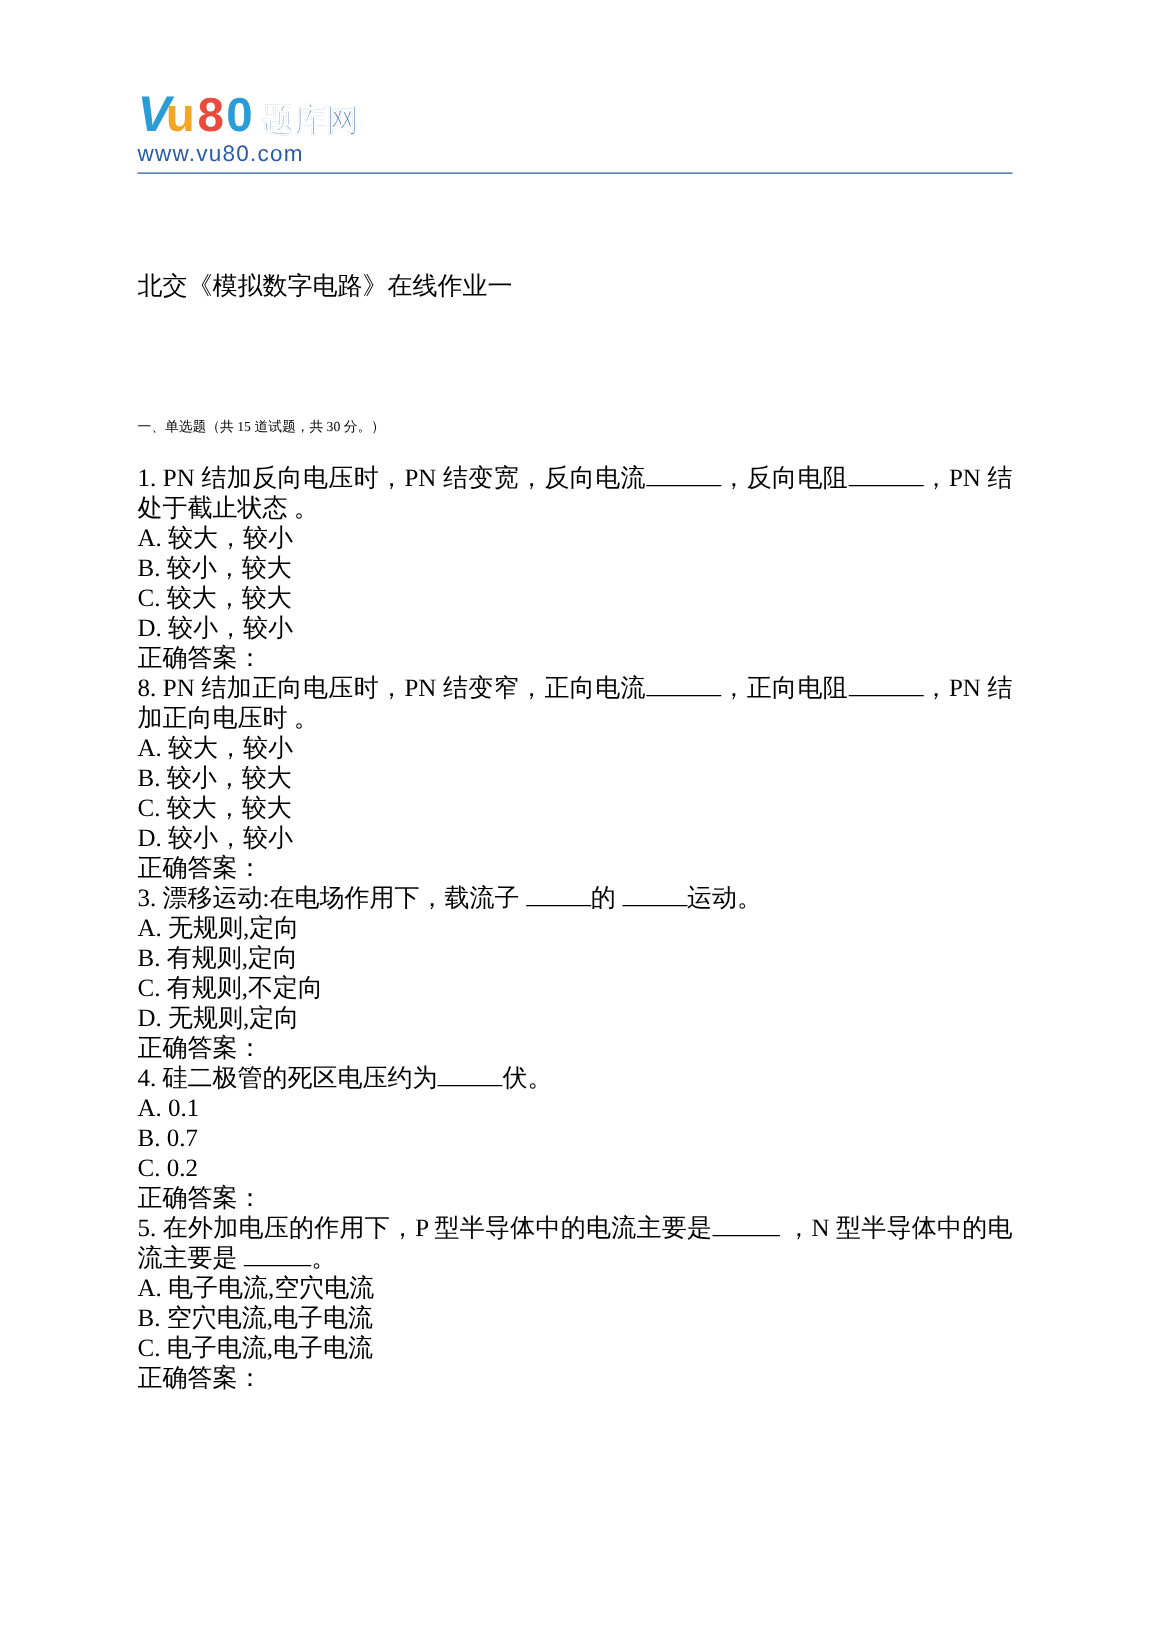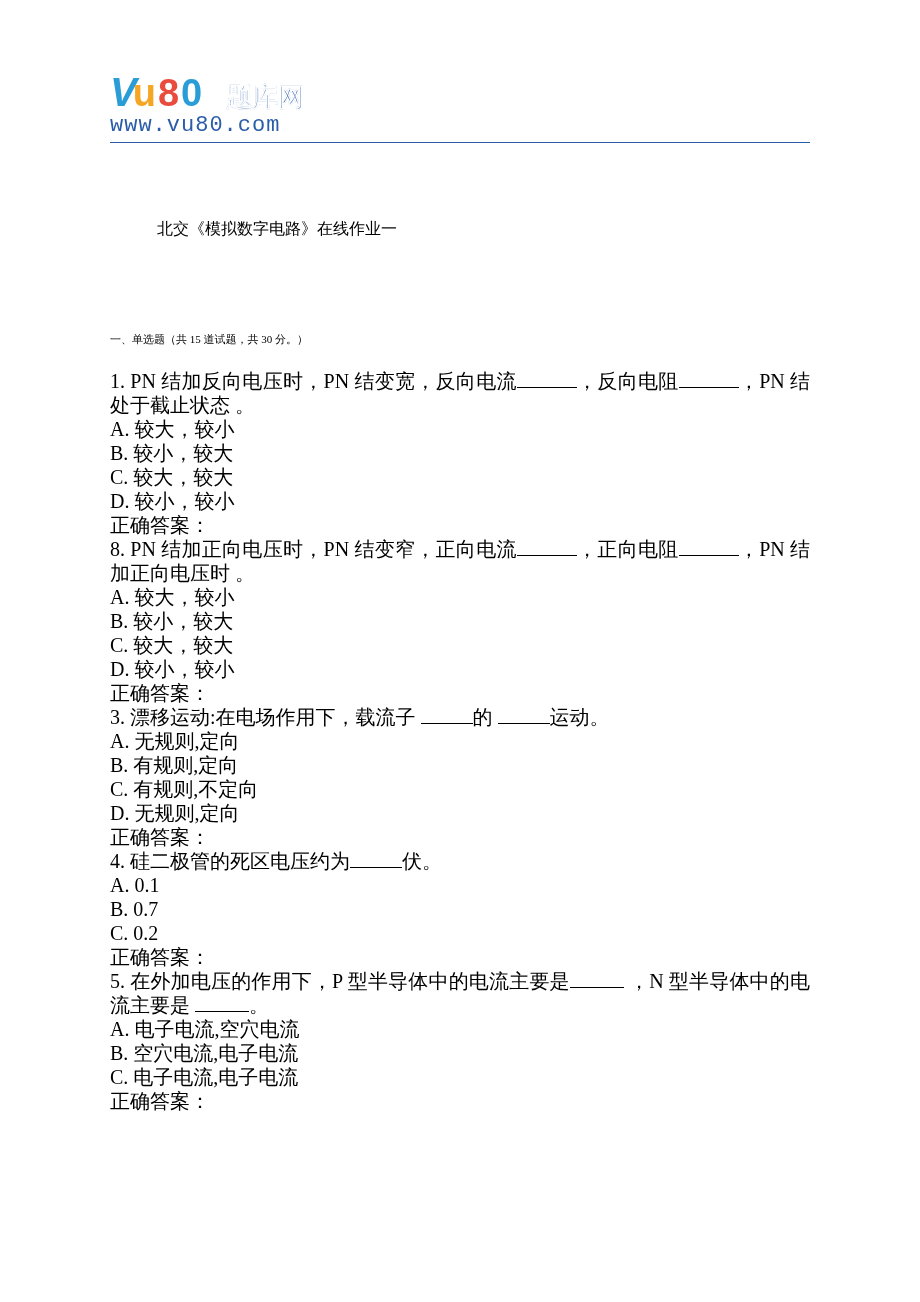--- a/index.html
+++ b/index.html
@@ -50,34 +50,33 @@
       font-size: 38px;
       font-weight: bold;
       color: #2a9dd6;
       margin-left: 2px;
     }
     .logo-cn {
       font-family: "Microsoft YaHei", sans-serif;
       font-size: 26px;
       font-weight: bold;
       color: #2a5ca8;
-      margin-left: 24px;
+      margin-left: 7px;
       -webkit-text-stroke: 0.5px #fff;
     }
     .logo-url {
-      font-family: Liberation Mono, monospace;
-      font-size: 22px;
+      font-family: Liberation Sans, sans-serif;
+      font-size: 18px;
       color: #2a5ca8;
       letter-spacing: 1px;
       margin-top: -2px;
     }
     .title {
-      font-size: 16px;
+      font-size: 20px;
       margin-bottom: 92px;
-      margin-left: 47px;
     }
     .section {
       font-size: 11px;
       margin-bottom: 22px;
     }
     .content {
       font-size: 20px;
       line-height: 24px;
     }
     .q-block { margin-bottom: 0px; }

